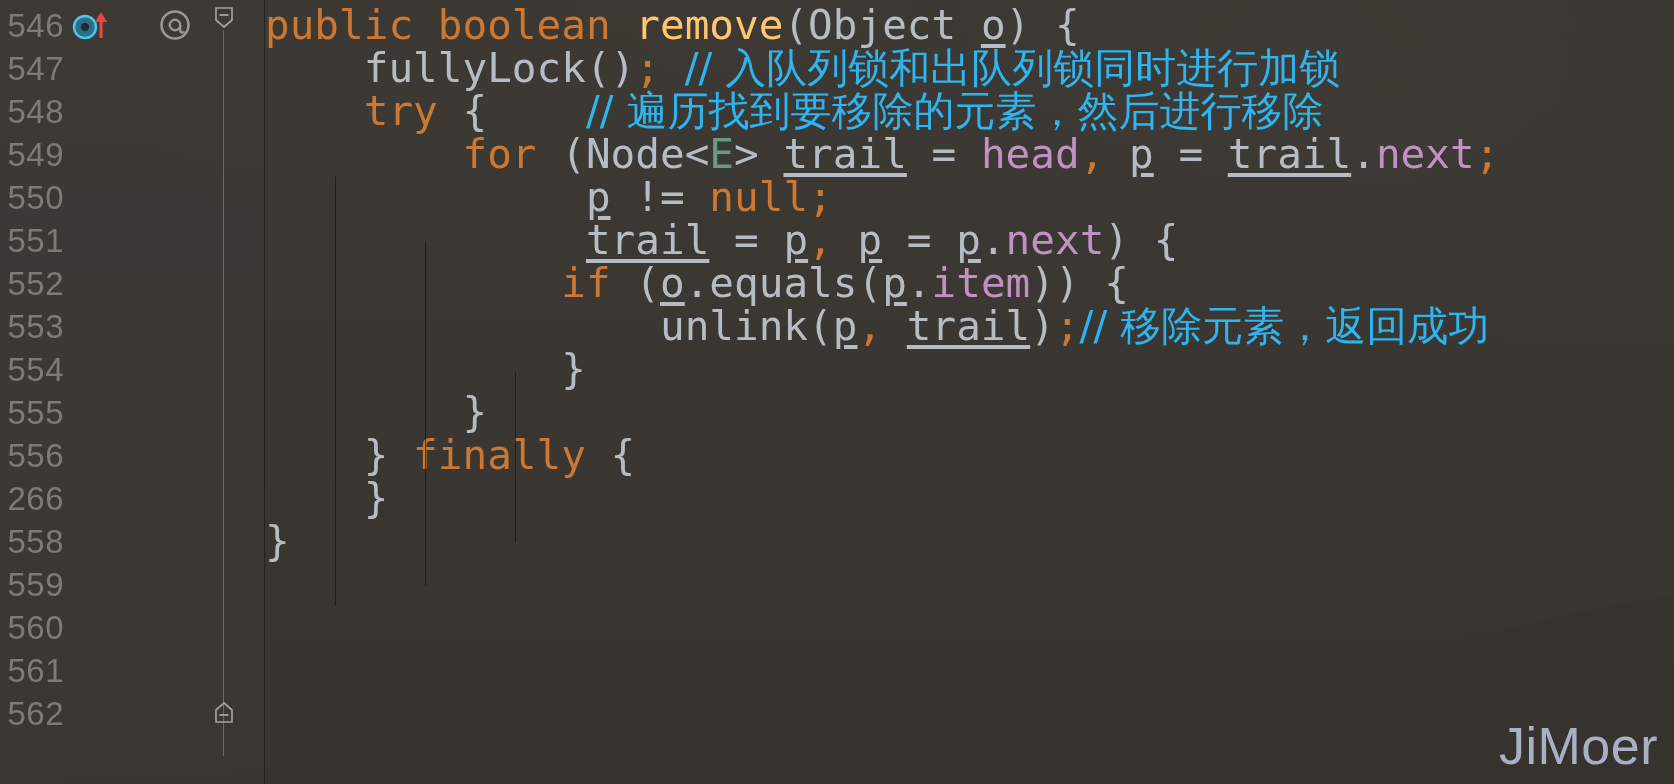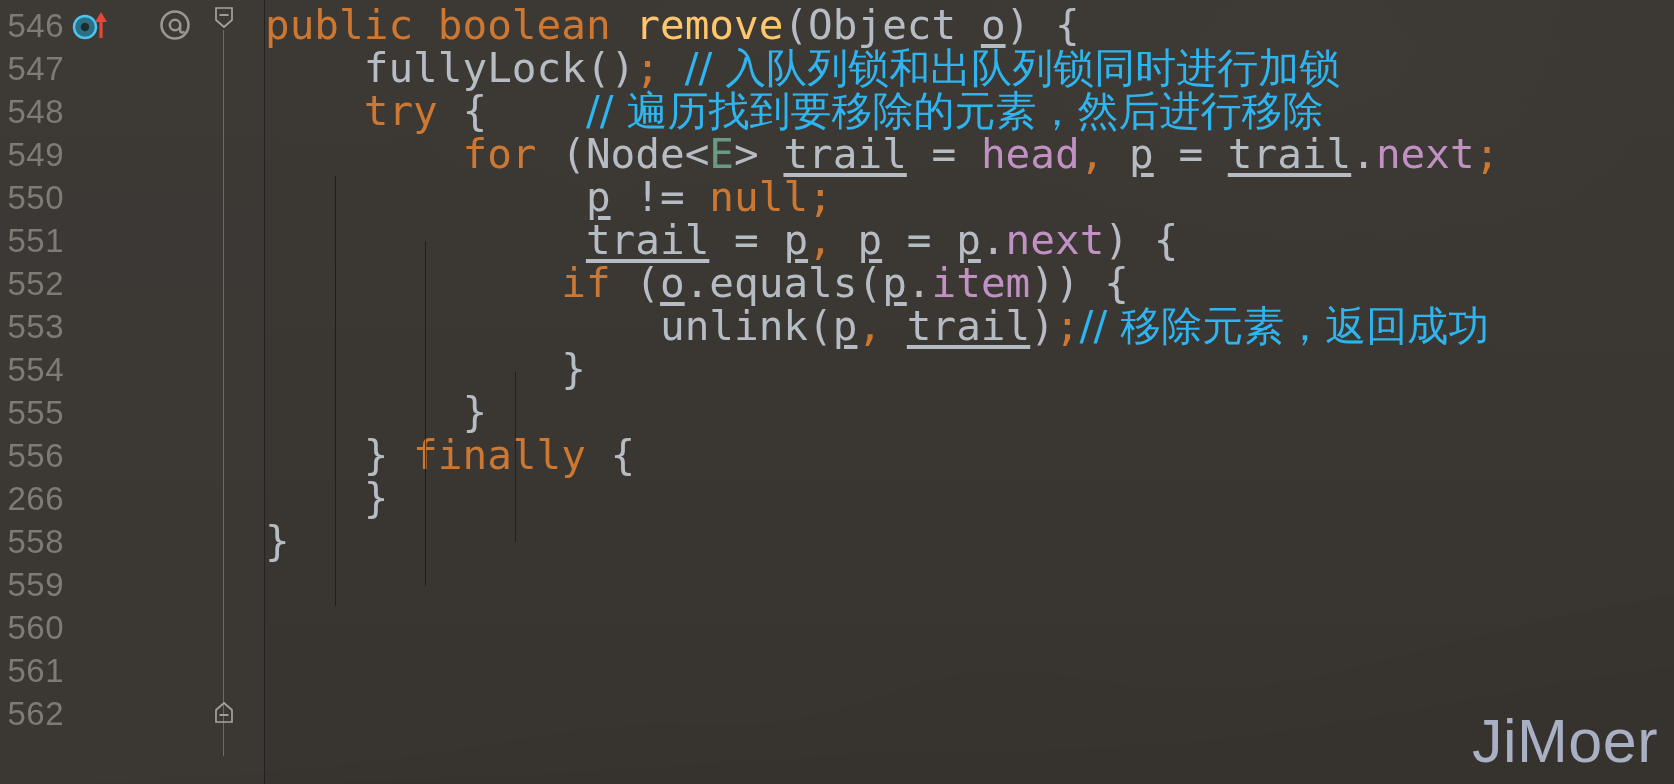--- a/index.html
+++ b/index.html
@@ -109,21 +109,21 @@
   .param   { color: #b6bcc4; text-decoration: underline; text-underline-offset: 5px; }
   .reassign{ color: #c191c4; }            
   .semi    { color: #cc7832; }            
   .cmt     { color: #2eb5f0; }            
   .cmt-cjk { font-family: "DejaVu Sans", "Liberation Sans", sans-serif; }
 
   
   .watermark {
     position: absolute; right: 16px; bottom: 8px;
     font-family: "Liberation Sans", sans-serif;
-    font-size: 61px;
+    font-size: 52px;
     color: #aab0c4;
     letter-spacing: .5px;
   }
 </style>
 </head>
 <body>
 
 <div id="editor">
 
   <div id="wallpaper"></div>

